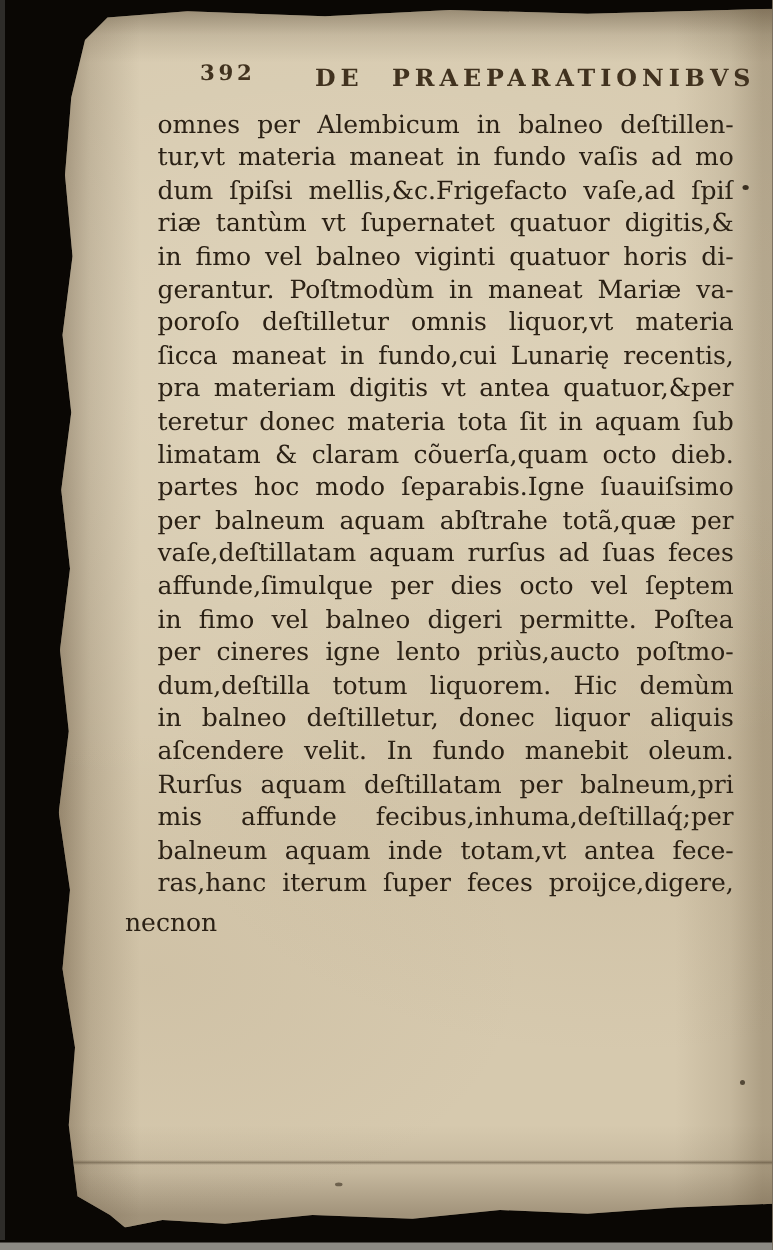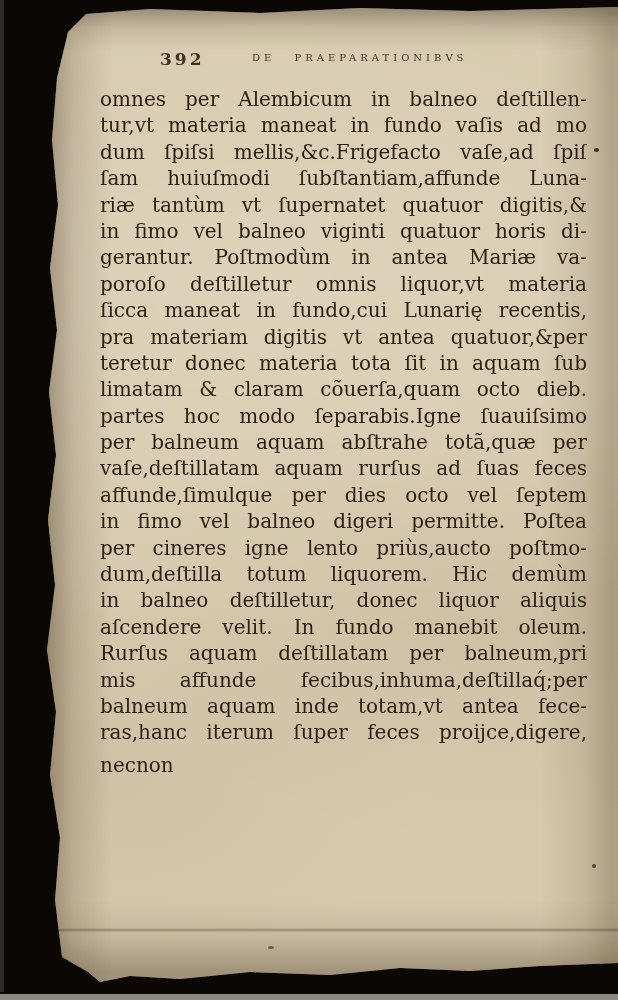--- a/index.html
+++ b/index.html
@@ -42,51 +42,50 @@
   .speck.s1{left:594px;top:148px;width:5px;height:4px;}
   .speck.s2{left:268px;top:946px;width:6px;height:3px;opacity:.6;}
   .speck.s3{left:592px;top:864px;width:4px;height:4px;opacity:.8;}
 
   .pagenum{
     position:absolute;left:160px;top:49px;
     font-size:17px;font-weight:bold;letter-spacing:3px;color:#41321f;
   }
   .runtitle{
     position:absolute;left:252px;top:52px;
-    font-size:10px;font-weight:normal;letter-spacing:4px;word-spacing:12px;color:#41321f;
+    font-size:19px;font-weight:bold;letter-spacing:4px;word-spacing:12px;color:#41321f;
   }
   .bodytext{
     position:absolute;left:100px;top:86px;width:487px;
     font-size:20px;line-height:26.4px;color:#2b2115;
   }
   .line{
     text-align:justify;text-align-last:justify;
-    height:26.4px;overflow:hidden;white-space:nowrap;
+    height:26.4px;overflow:hidden;white-space:nowrap;margin-left:26px;
   }
   .line{white-space:normal;} 
   .catchword{
     height:26.4px;margin-top:6px;
   }
 </style>
 </head>
 <body>
 
 <div class="scan">
   <div class="paper">
     <div class="pagenum">392</div>
     <div class="runtitle">DE PRAEPARATIONIBVS</div>
 
     <div class="bodytext">
       <div class="line">omnes per Alembicum in balneo deſtillen-</div>
       <div class="line">tur,vt materia maneat in fundo vaſis ad mo</div>
       <div class="line">dum ſpiſsi mellis,&amp;c.Frigefacto vaſe,ad ſpiſ</div>
-      <div class="line">ſam huiuſmodi ſubſtantiam,affunde Luna-</div>
       <div class="line">riæ tantùm vt ſupernatet quatuor digitis,&amp;</div>
       <div class="line">in fimo vel balneo viginti quatuor horis di-</div>
-      <div class="line">gerantur. Poſtmodùm in antea Mariæ va-</div>
+      <div class="line">gerantur. Poſtmodùm in maneat Mariæ va-</div>
       <div class="line">poroſo deſtilletur omnis liquor,vt materia</div>
       <div class="line">ſicca maneat in fundo,cui Lunarię recentis,</div>
       <div class="line">pra materiam digitis vt antea quatuor,&amp;per</div>
       <div class="line">teretur donec materia tota ſit in aquam ſub</div>
       <div class="line">limatam &amp; claram cõuerſa,quam octo dieb.</div>
       <div class="line">partes hoc modo ſeparabis.Igne ſuauiſsimo</div>
       <div class="line">per balneum aquam abſtrahe totã,quæ per</div>
       <div class="line">vaſe,deſtillatam aquam rurſus ad ſuas feces</div>
       <div class="line">affunde,ſimulque per dies octo vel ſeptem</div>
       <div class="line">in fimo vel balneo digeri permitte. Poſtea</div>

